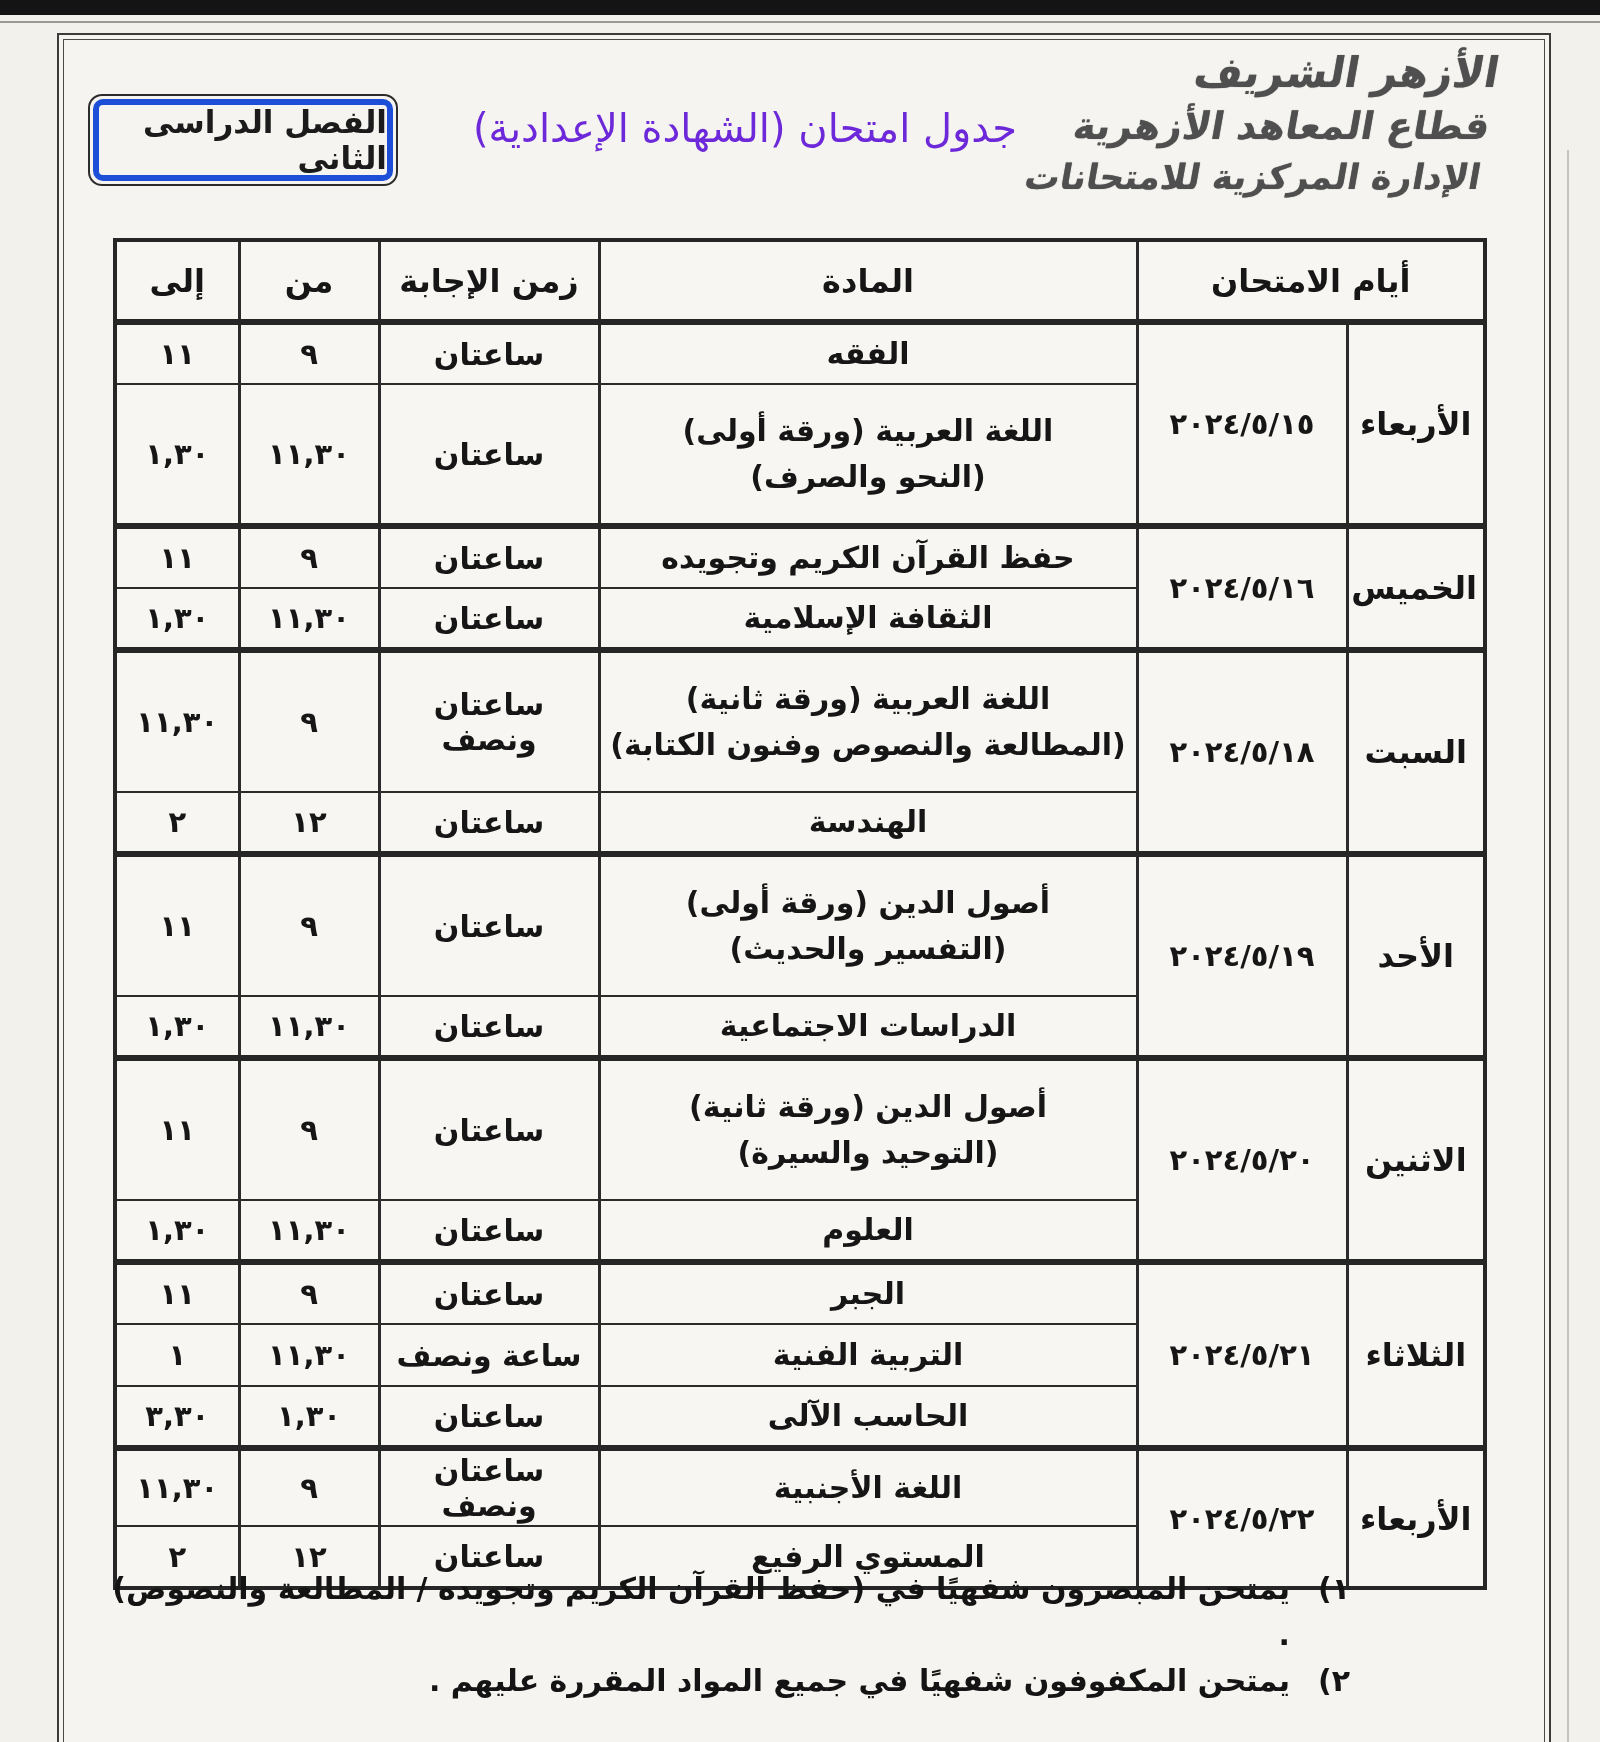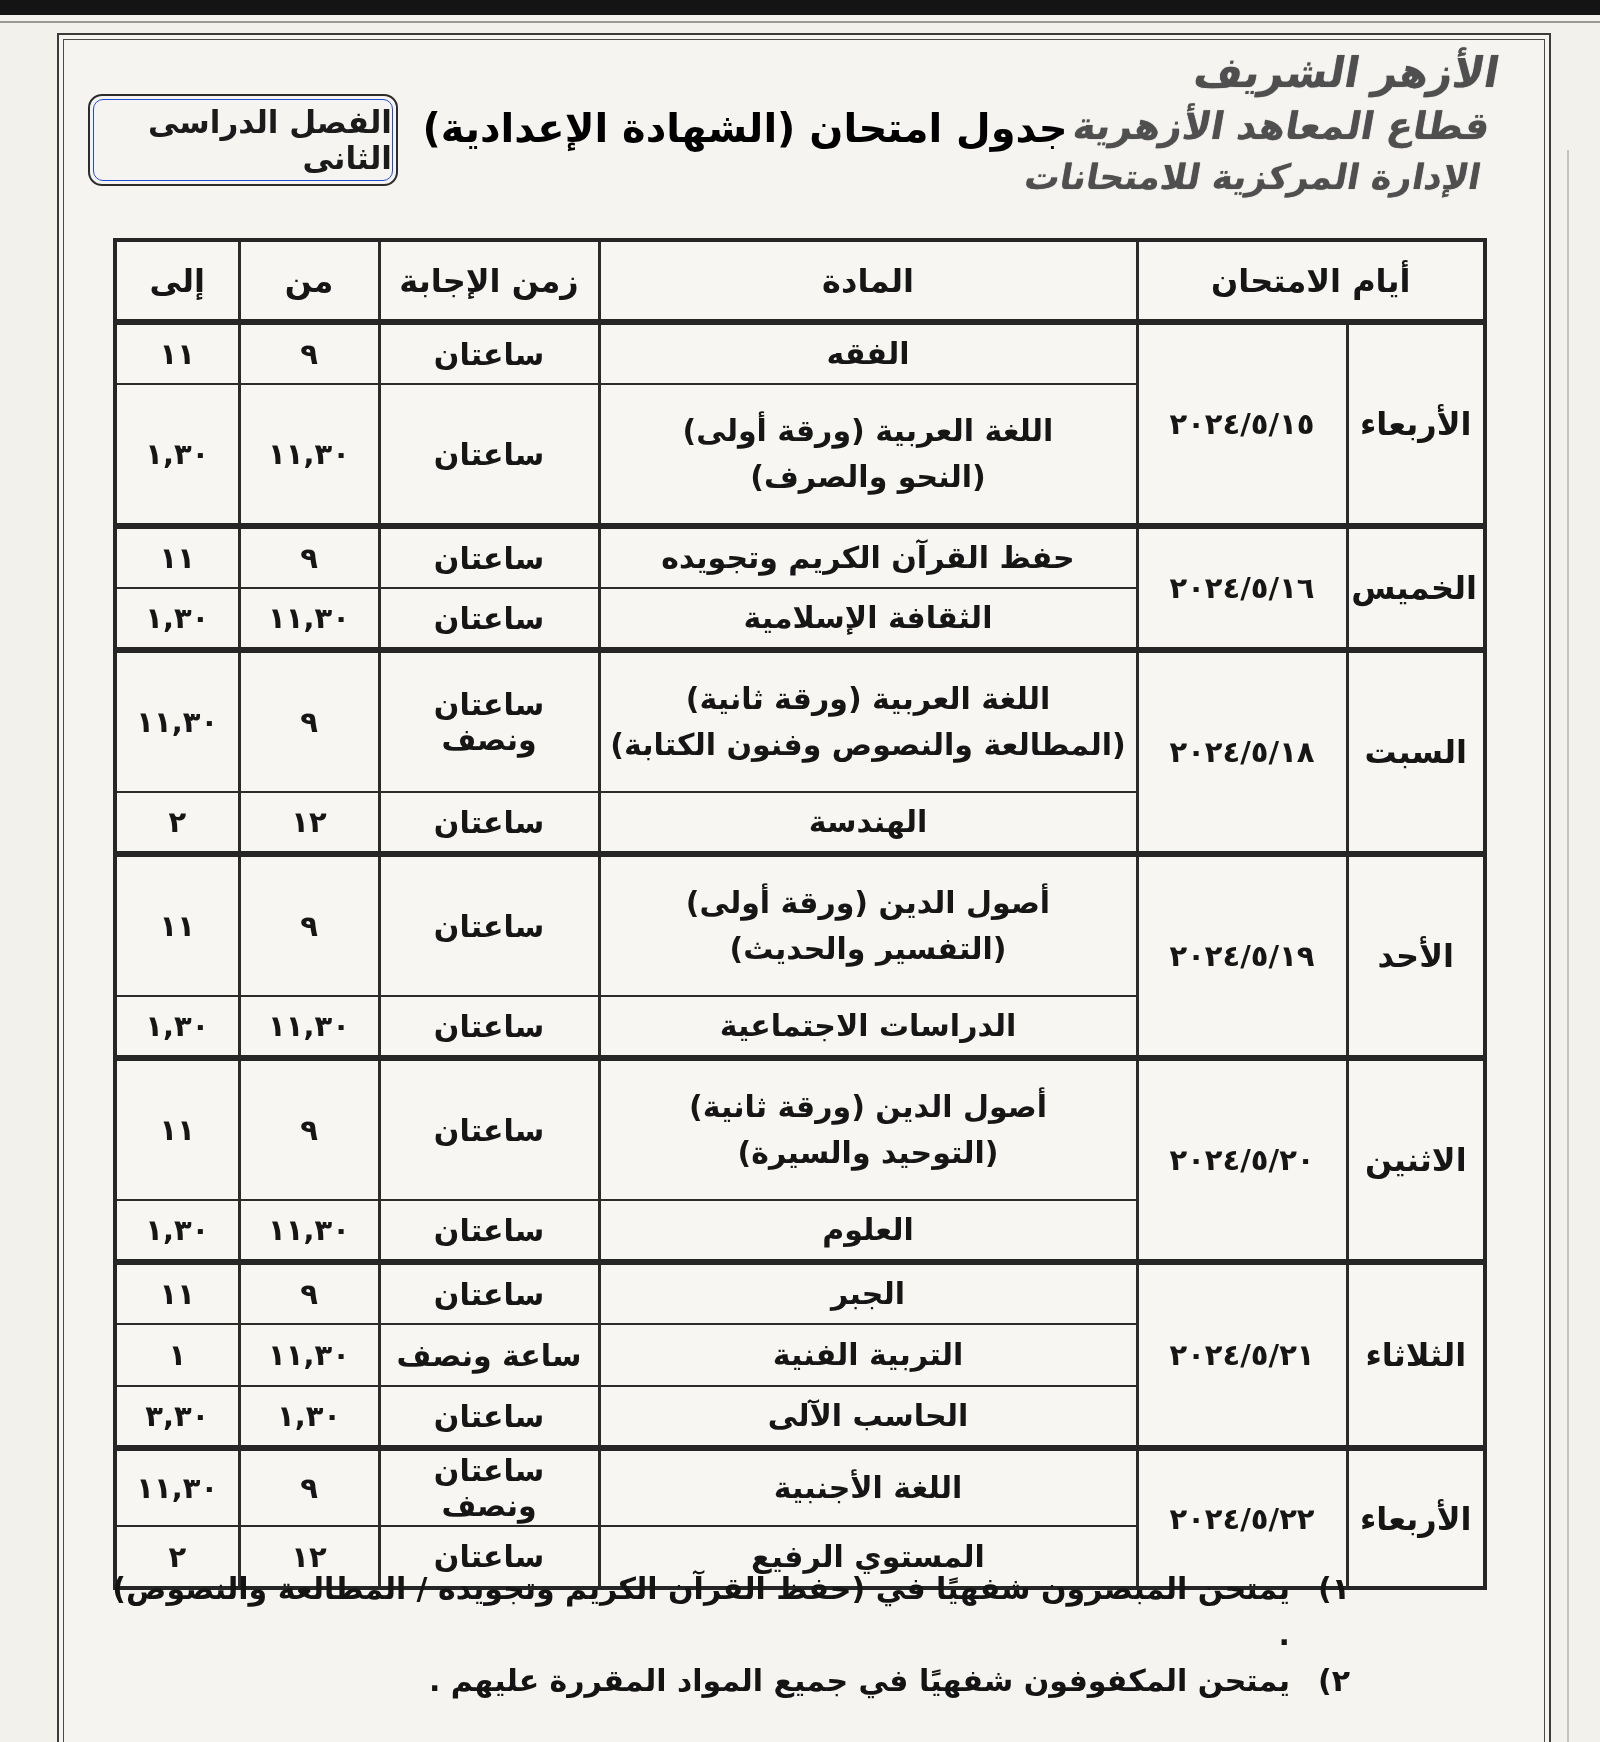--- a/index.html
+++ b/index.html
@@ -32,33 +32,33 @@
     text-shadow:0 0 1px #8a8a8a;
     direction:rtl;
   }
   .letterhead .l1{font-size:42px;line-height:54px;}
   .letterhead .l2{font-size:38px;line-height:52px;}
   .letterhead .l3{font-size:35px;line-height:50px;}
 
   
   .title{
     position:absolute;left:420px;top:102px;width:650px;
-    text-align:center;font-weight:bold;direction:rtl;color:#000000;
+    text-align:center;font-weight:normal;direction:rtl;color:#6d28d9;
   }
   .title .t1{font-size:40px;line-height:52px;}
   .title .t2{font-size:38px;line-height:54px;}
 
   
   .semester-box{
     position:absolute;left:88px;top:94px;width:306px;height:88px;
     border:2px solid #2c2c2c;border-radius:14px;background:#f5f4f0;
   }
   .semester-box .inner{
     position:absolute;left:3px;top:3px;right:3px;bottom:3px;
-    border:1px solid #1d4ed8;border-radius:10px;
+    border:6px solid #1d4ed8;border-radius:10px;
     display:flex;align-items:center;justify-content:center;
     font-size:31px;font-weight:bold;direction:rtl;
   }
 
   
   table.schedule{
     position:absolute;left:113px;top:238px;width:1370px;
     border-collapse:collapse;table-layout:fixed;
     direction:rtl;background:#f7f6f2;
     border:4px solid #262626;

